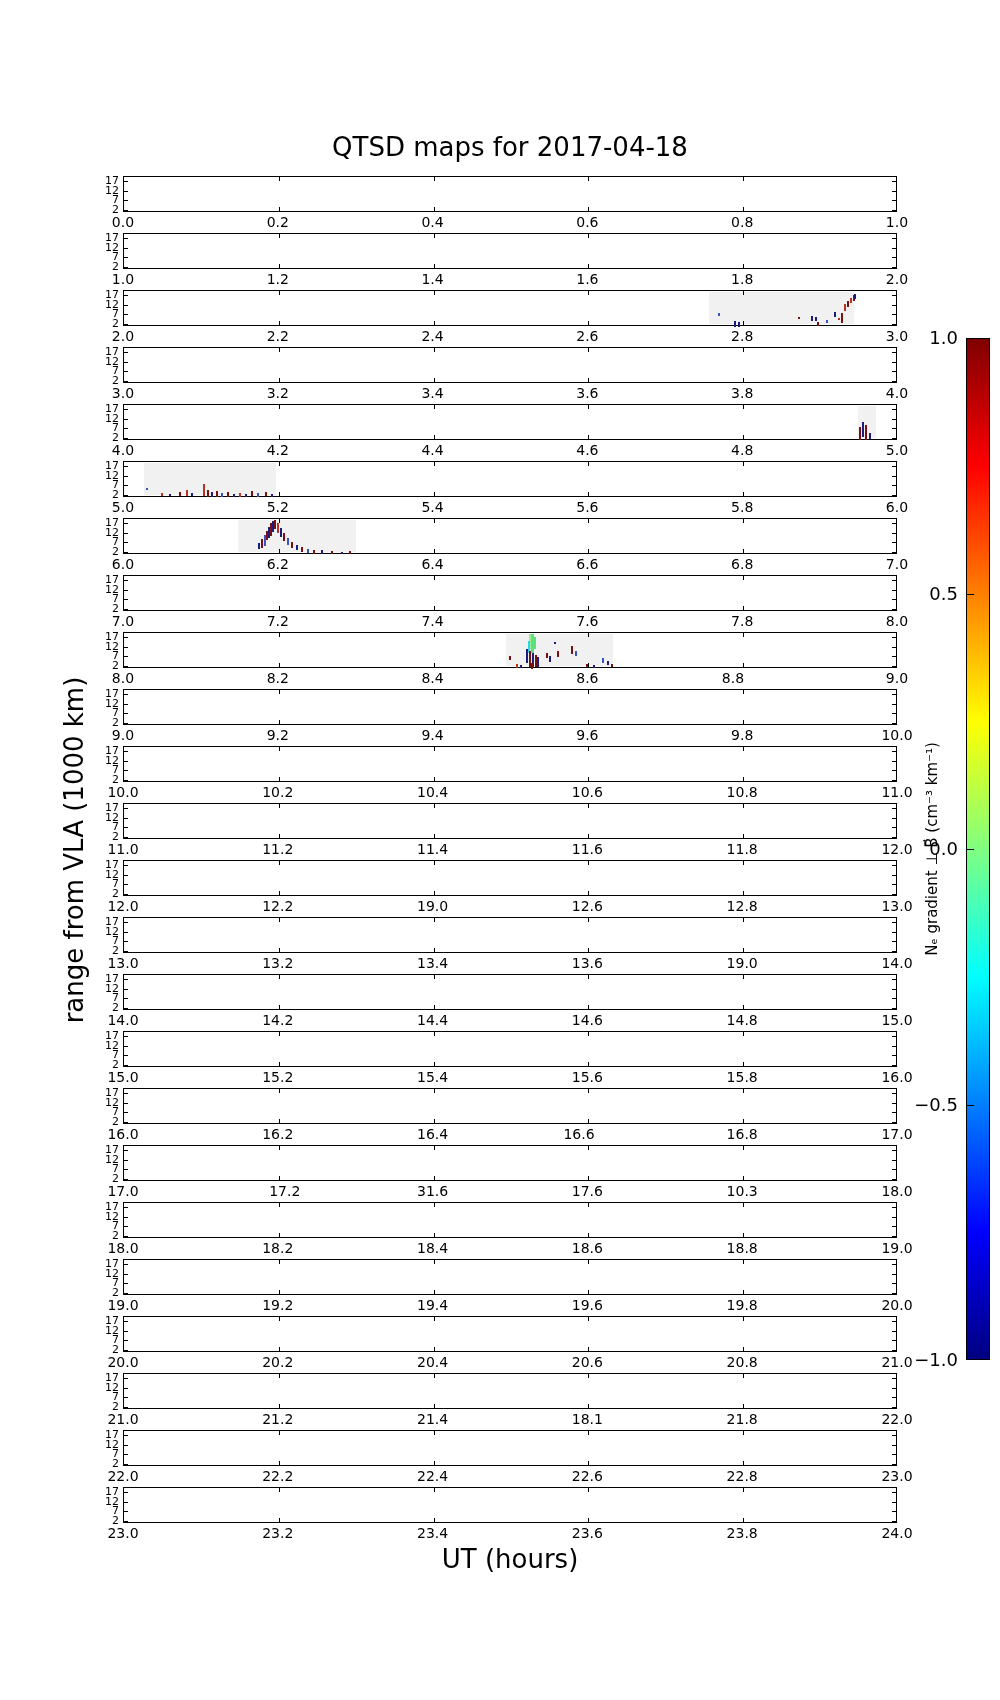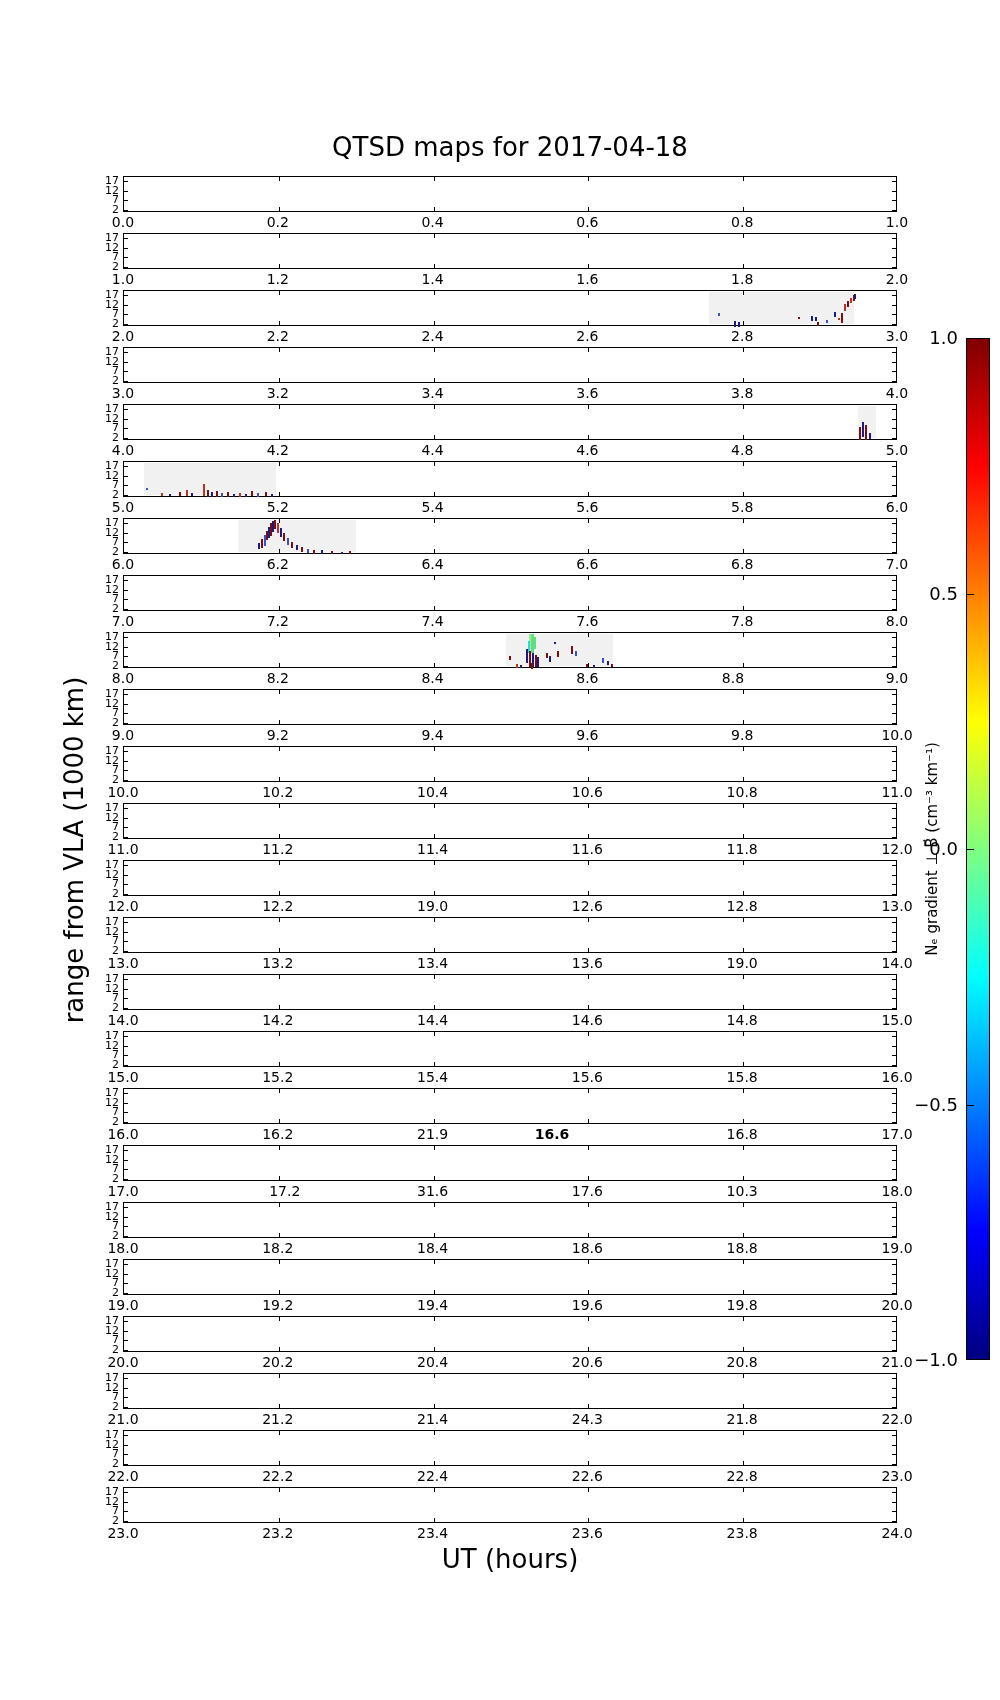--- a/index.html
+++ b/index.html
@@ -585,22 +585,22 @@
         <div class="tick" style="right: 0px; top: 23px; width: 4px; height: 1px;"></div>
         <div class="tick" style="left: 0px; top: 32.5px; width: 4px; height: 1px;"></div>
         <div class="tick" style="right: 0px; top: 32.5px; width: 4px; height: 1px;"></div>
       </div>
       <div class="ytl" style="left: 97px; top: 1087px;">17</div>
       <div class="ytl" style="left: 97px; top: 1096.5px;">12</div>
       <div class="ytl" style="left: 97px; top: 1106px;">7</div>
       <div class="ytl" style="left: 97px; top: 1115.5px;">2</div>
       <div class="xtl" style="left: 123px; top: 1127px;">16.0</div>
       <div class="xtl" style="left: 277.8px; top: 1127px;">16.2</div>
-      <div class="xtl" style="left: 432.6px; top: 1127px;">21.9</div>
-      <div class="xtl" style="left: 552px; top: 1127px; font-weight: bold;">16.6</div>
+      <div class="xtl" style="left: 432.6px; top: 1127px;">16.4</div>
+      <div class="xtl" style="left: 579px; top: 1127px;">16.6</div>
       <div class="xtl" style="left: 742.2px; top: 1127px;">16.8</div>
       <div class="xtl" style="left: 897px; top: 1127px;">17.0</div>
       <div class="panel" style="left: 123px; top: 1145px; width: 774px; height: 36px;">
         <div class="tick" style="left: 154.8px; top: 0px; width: 1px; height: 4px;"></div>
         <div class="tick" style="left: 154.8px; bottom: 0px; width: 1px; height: 4px;"></div>
         <div class="tick" style="left: 309.6px; top: 0px; width: 1px; height: 4px;"></div>
         <div class="tick" style="left: 309.6px; bottom: 0px; width: 1px; height: 4px;"></div>
         <div class="tick" style="left: 464.4px; top: 0px; width: 1px; height: 4px;"></div>
         <div class="tick" style="left: 464.4px; bottom: 0px; width: 1px; height: 4px;"></div>
         <div class="tick" style="left: 619.2px; top: 0px; width: 1px; height: 4px;"></div>
@@ -726,21 +726,21 @@
         <div class="tick" style="left: 0px; top: 32.5px; width: 4px; height: 1px;"></div>
         <div class="tick" style="right: 0px; top: 32.5px; width: 4px; height: 1px;"></div>
       </div>
       <div class="ytl" style="left: 97px; top: 1372px;">17</div>
       <div class="ytl" style="left: 97px; top: 1381.5px;">12</div>
       <div class="ytl" style="left: 97px; top: 1391px;">7</div>
       <div class="ytl" style="left: 97px; top: 1400.5px;">2</div>
       <div class="xtl" style="left: 123px; top: 1412px;">21.0</div>
       <div class="xtl" style="left: 277.8px; top: 1412px;">21.2</div>
       <div class="xtl" style="left: 432.6px; top: 1412px;">21.4</div>
-      <div class="xtl" style="left: 587.4px; top: 1412px;">24.3</div>
+      <div class="xtl" style="left: 587.4px; top: 1412px;">18.1</div>
       <div class="xtl" style="left: 742.2px; top: 1412px;">21.8</div>
       <div class="xtl" style="left: 897px; top: 1412px;">22.0</div>
       <div class="panel" style="left: 123px; top: 1430px; width: 774px; height: 36px;">
         <div class="tick" style="left: 154.8px; top: 0px; width: 1px; height: 4px;"></div>
         <div class="tick" style="left: 154.8px; bottom: 0px; width: 1px; height: 4px;"></div>
         <div class="tick" style="left: 309.6px; top: 0px; width: 1px; height: 4px;"></div>
         <div class="tick" style="left: 309.6px; bottom: 0px; width: 1px; height: 4px;"></div>
         <div class="tick" style="left: 464.4px; top: 0px; width: 1px; height: 4px;"></div>
         <div class="tick" style="left: 464.4px; bottom: 0px; width: 1px; height: 4px;"></div>
         <div class="tick" style="left: 619.2px; top: 0px; width: 1px; height: 4px;"></div>

